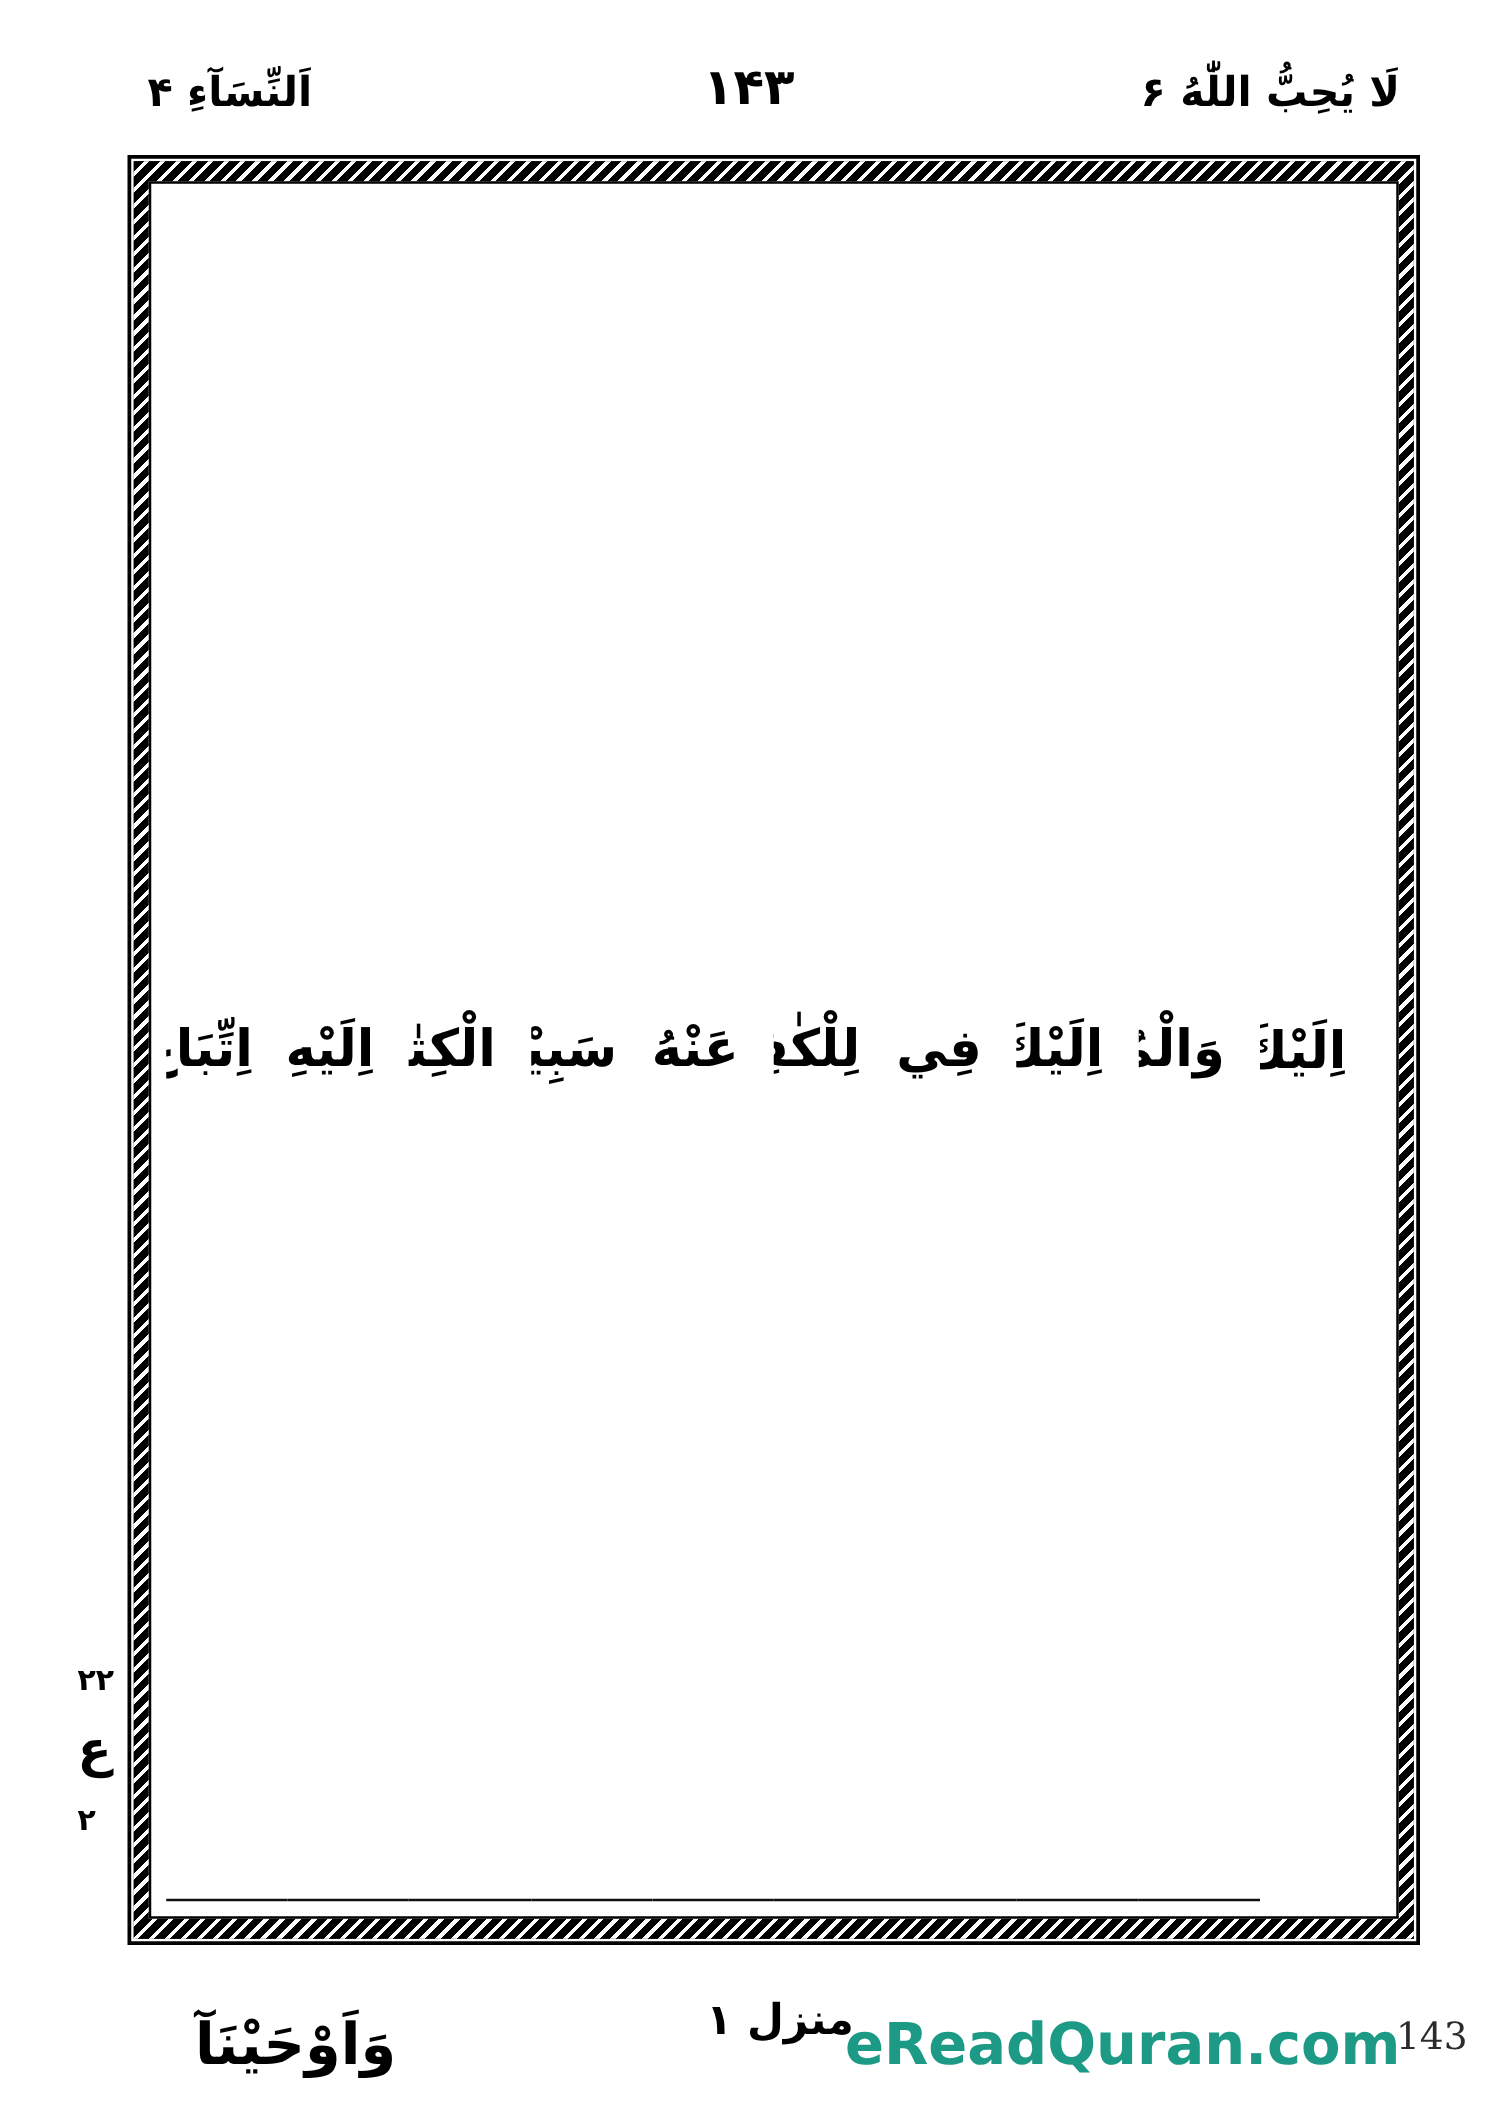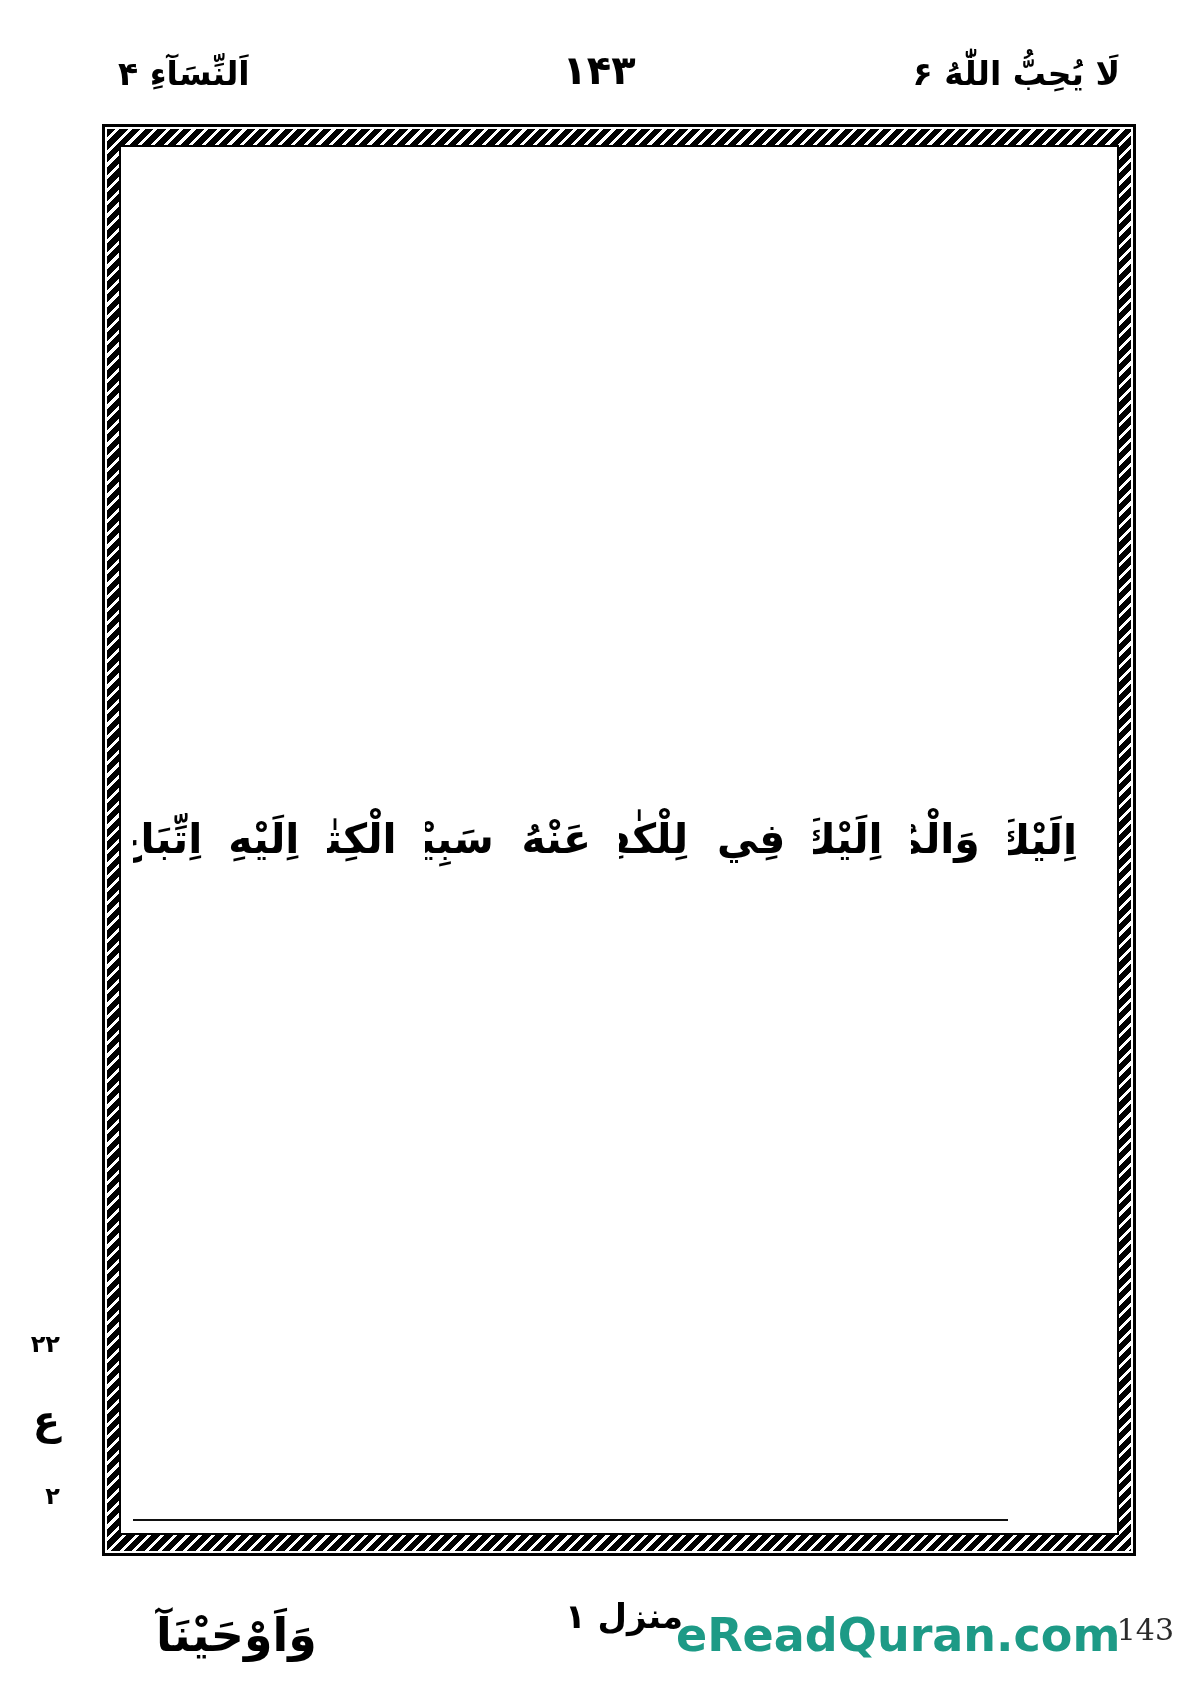--- a/index.html
+++ b/index.html
@@ -53,21 +53,21 @@
     direction:rtl; unicode-bidi:plaintext;
     font-family:"DejaVu Sans", sans-serif;
     font-weight:700; font-size:41px; line-height:1.0;
     text-align:justify; text-align-last:justify;
     white-space:nowrap;
   }
 
   
   .ruku {
     position:absolute; left:14px; top:1282px; width:46px;
-    display:flex; flex-direction:column; align-items:flex-start; gap:20px;
+    display:flex; flex-direction:column; align-items:flex-end; gap:0;
     font-weight:700; direction:rtl;
   }
   .ruku .small { font-size:24px; }
   .ruku .ain   { font-size:40px; line-height:0.9; }
 
   
   .catchword {
     position:absolute; left:120px; top:1572px;
     direction:rtl; font-weight:700; font-size:46px;
   }

